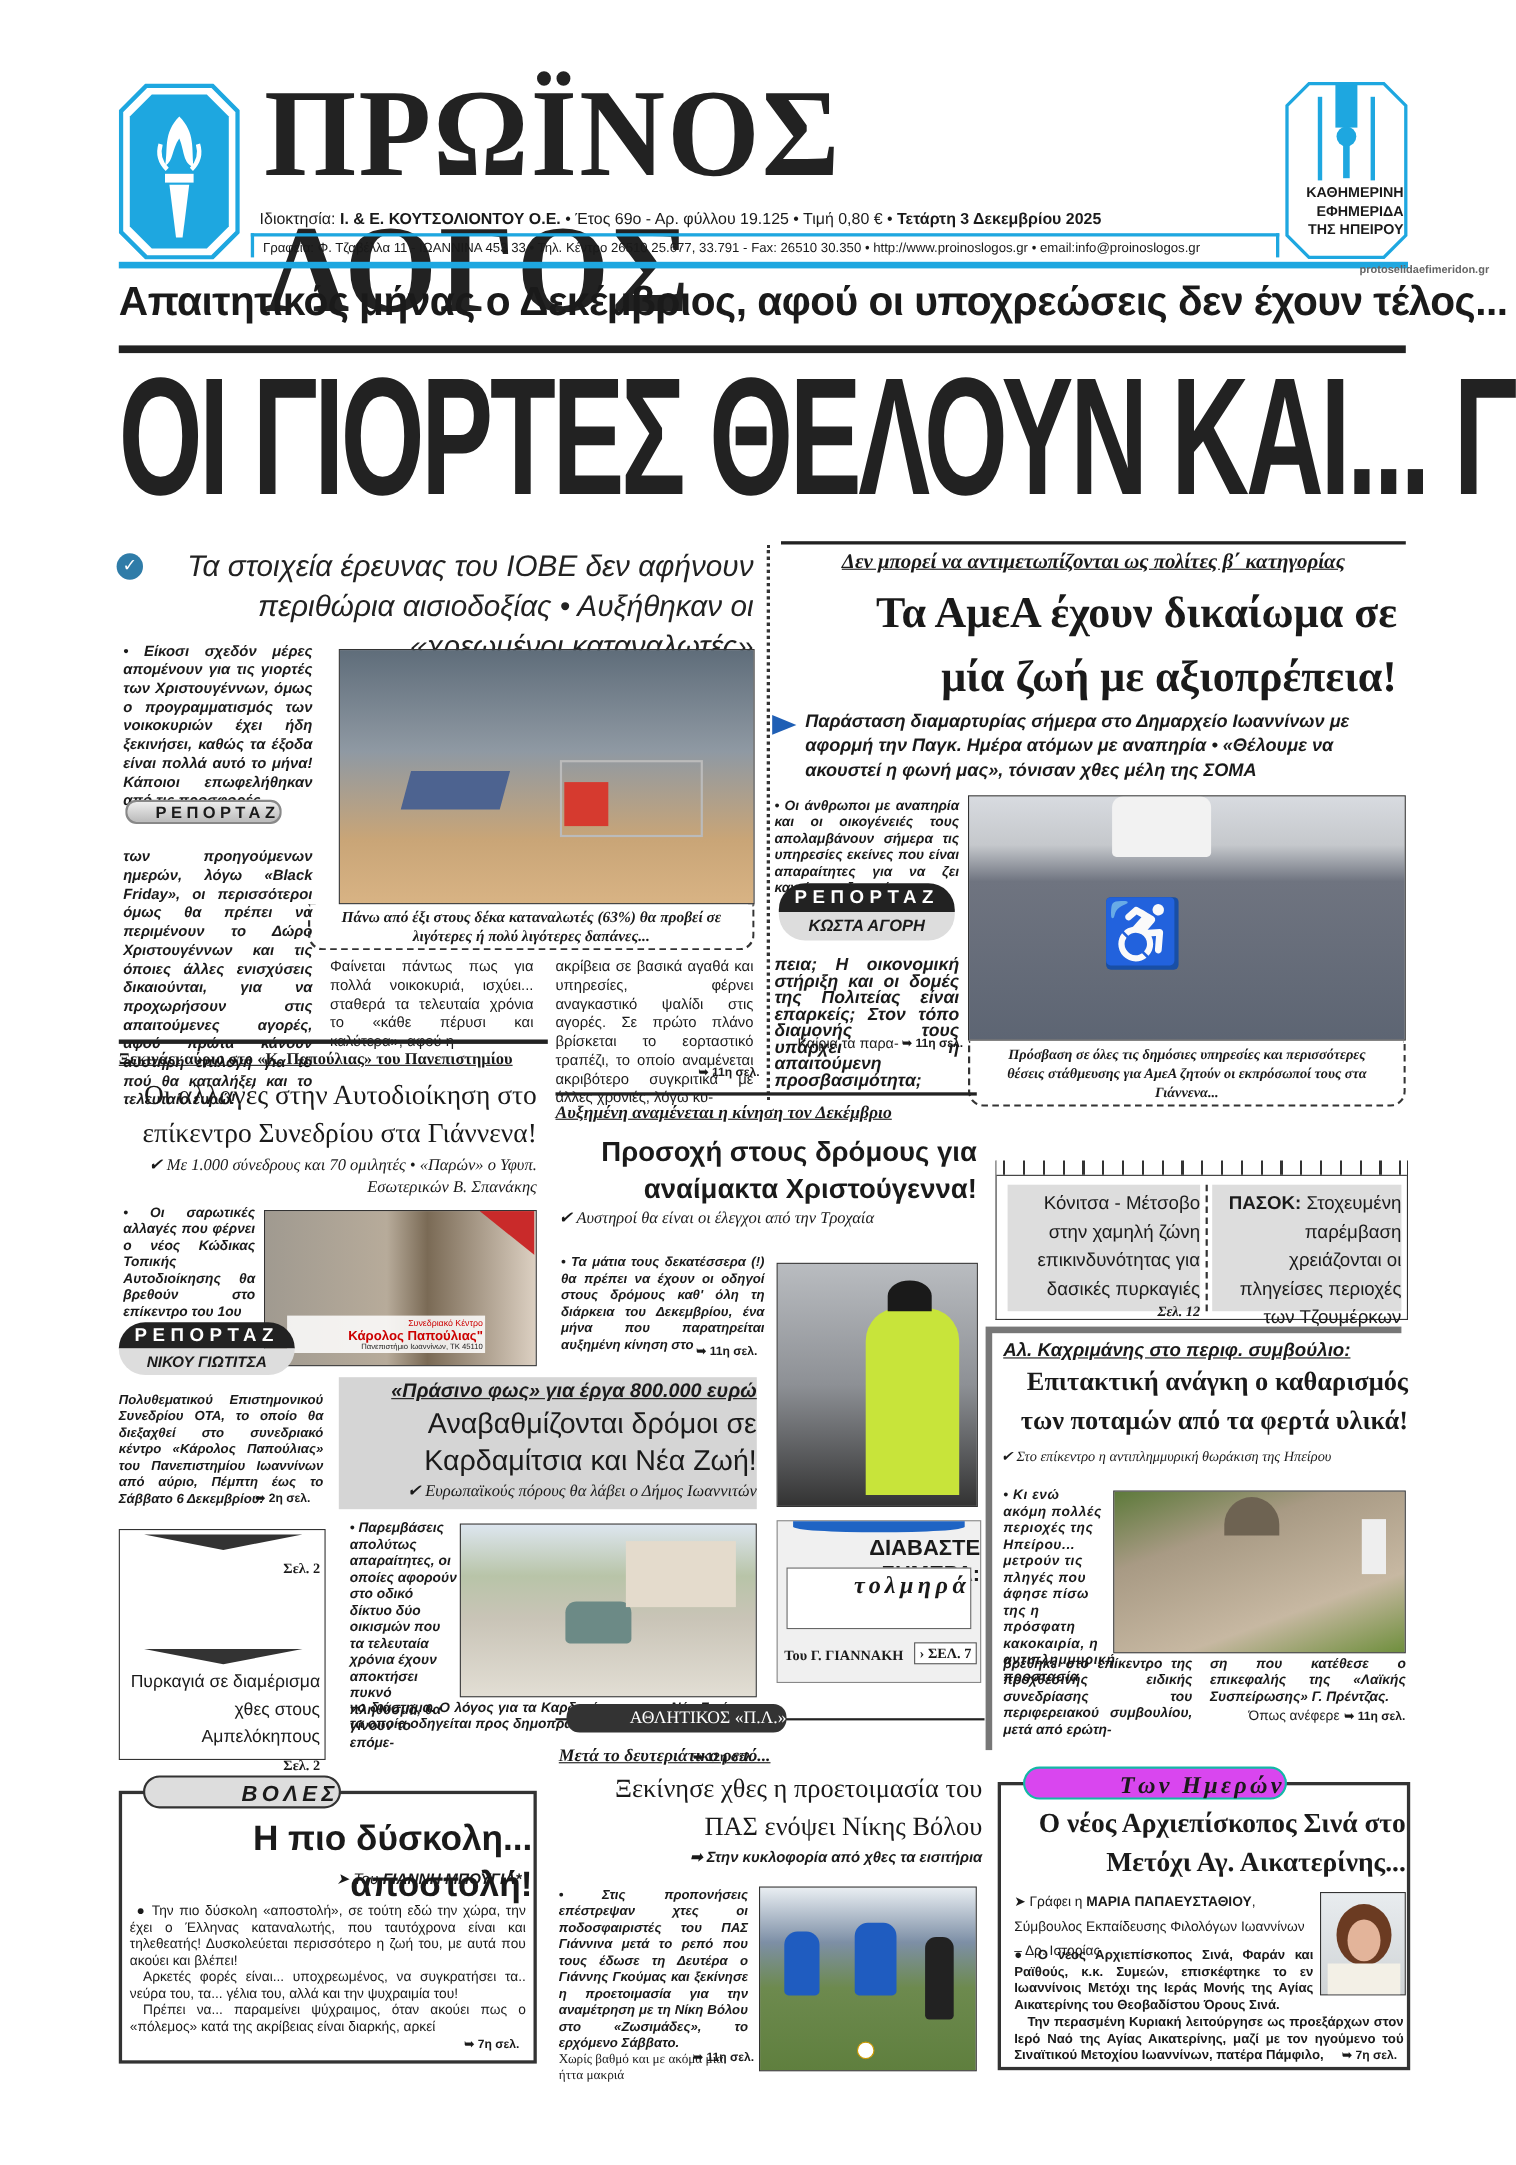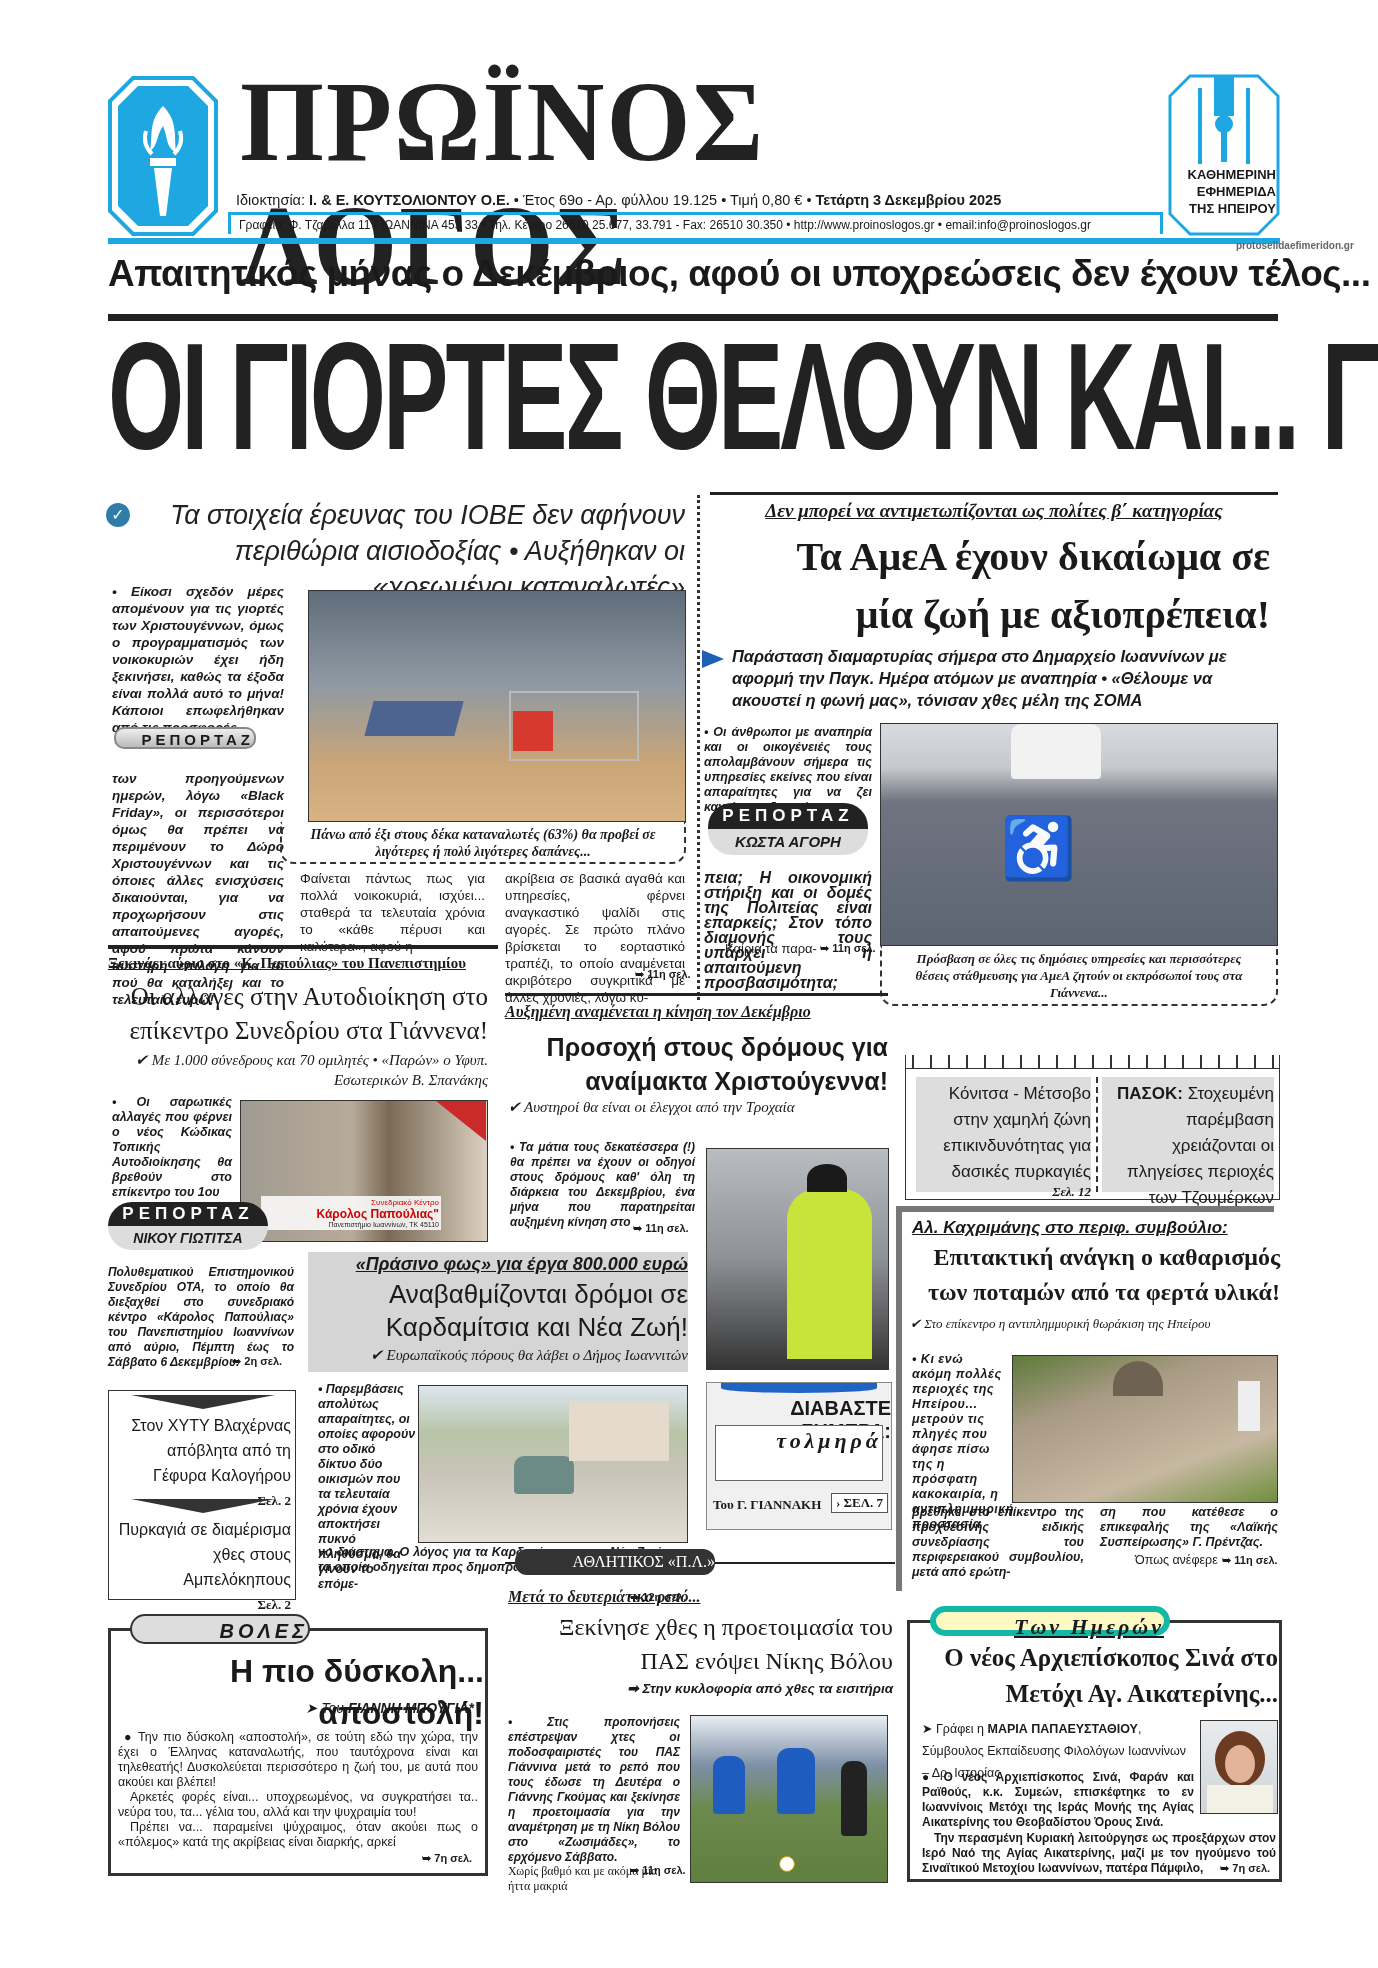--- a/index.html
+++ b/index.html
@@ -171,21 +171,20 @@
 <div class="abs photo" style="left:418px;top:1385px;width:270px;height:158px;background:linear-gradient(180deg,#dde6ef 0%,#b8c4a8 30%,#c9c4b7 55%,#e2ded4 100%);">
   <div class="abs" style="left:95px;top:70px;width:60px;height:38px;background:#6c8a86;border-radius:10px 10px 4px 4px;"></div>
   <div class="abs" style="left:150px;top:15px;width:100px;height:60px;background:#e4dbcc;"></div>
 </div>
 <div class="abs body-it j" style="left:318px;top:1545px;width:370px;font-size:12.5px;line-height:15px;">νο διάστημα. Ο λόγος για τα Καρδαμίτσια και τη Νέα Ζωή, για τα οποία οδηγείται προς δημοπράτηση</div>
 <div class="abs more" style="left:630px;top:1591px;text-align:center;">➥ 12η σελ.</div>
 
 <div class="abs" style="left:108px;top:1390px;width:188px;height:210px;border:1.5px solid #333;">
   <div class="abs" style="left:22px;top:4px;width:0;height:0;border-left:72px solid transparent;border-right:72px solid transparent;border-top:14px solid #333;"></div>
   <div class="abs c cond" style="left:4px;top:22px;width:178px;font-size:16px;line-height:25px;">
-    <div>Στον ΧΥΤΥ Βλαχέρνας απόβλητα από τη Γέφυρα Καλογήρου</div>
     <div class="serif b" style="font-size:13px;">Σελ. 2</div>
   </div>
   <div class="abs" style="left:22px;top:108px;width:0;height:0;border-left:72px solid transparent;border-right:72px solid transparent;border-top:14px solid #333;"></div>
   <div class="abs c cond" style="left:4px;top:126px;width:178px;font-size:16px;line-height:25px;">
     <div>Πυρκαγιά σε διαμέρισμα χθες στους Αμπελόκηπους</div>
     <div class="serif b" style="font-size:13px;">Σελ. 2</div>
   </div>
 </div>
 
 <div class="abs" style="left:706px;top:1382px;width:186px;height:148px;border:1px solid #888;background:#f0f0f0;">
@@ -219,21 +218,21 @@
   <span class="b">ΓΙΑΝΝΗ ΜΠΟΥΓΙΑ*</span>
 </div>
 <div class="abs j" style="left:118px;top:1730px;width:360px;font-size:12.5px;line-height:15px;">
   <div style="text-indent:6px;">● Την πιο δύσκολη «αποστολή», σε τούτη εδώ την χώρα, την έχει ο Έλληνας καταναλωτής, που ταυτόχρονα είναι και τηλεθεατής! Δυσκολεύεται περισσότερο η ζωή του, με αυτά που ακούει και βλέπει!</div>
   <div style="text-indent:12px;">Αρκετές φορές είναι... υποχρεωμένος, να συγκρατήσει τα.. νεύρα του, τα... γέλια του, αλλά και την ψυχραιμία του!</div>
   <div style="text-indent:12px;">Πρέπει να... παραμείνει ψύχραιμος, όταν ακούει πως ο «πόλεμος» κατά της ακρίβειας είναι διαρκής, αρκεί</div>
 </div>
 <div class="abs more it" style="left:422px;top:1852px;">➥ 7η σελ.</div>
 
 <div class="abs" style="left:907px;top:1620px;width:375px;height:262px;border:3px solid #333;"></div>
-<div class="abs c serif it b" style="left:930px;top:1606px;width:240px;height:30px;line-height:30px;background:#fef9c3;border:6px solid #14b8a6;border-radius:16px;font-size:22px;letter-spacing:3px;text-decoration:underline;">Των Ημερών</div>
+<div class="abs c serif it b" style="left:930px;top:1606px;width:240px;height:30px;line-height:30px;background:#d946ef;border:2px solid #14b8a6;border-radius:16px;font-size:22px;letter-spacing:3px;">Των Ημερών</div>
 <div class="abs serif c b" style="left:912px;top:1640px;width:366px;font-size:25px;line-height:36px;">Ο νέος Αρχιεπίσκοπος Σινά στο Μετόχι Αγ. Αικατερίνης...</div>
 <div class="abs cond" style="left:922px;top:1718px;width:272px;font-size:12.5px;line-height:22px;">
   <span>➤ Γράφει η</span>
   <span class="b">ΜΑΡΙΑ ΠΑΠΑΕΥΣΤΑΘΙΟΥ</span><span>, Σύμβουλος Εκπαίδευσης Φιλολόγων Ιωαννίνων – Δρ. Ιστορίας</span>
 </div>
 <div class="abs photo" style="left:1200px;top:1720px;width:78px;height:94px;background:linear-gradient(180deg,#e8ecef 0%,#d0d4d6 100%);">
   <div class="abs" style="left:14px;top:10px;width:50px;height:56px;border-radius:50%;background:#6b3b22;"></div>
   <div class="abs" style="left:24px;top:24px;width:30px;height:38px;border-radius:50%;background:#e3b49a;"></div>
   <div class="abs" style="left:6px;top:64px;width:66px;height:30px;background:#f3f0e6;"></div>
 </div>

